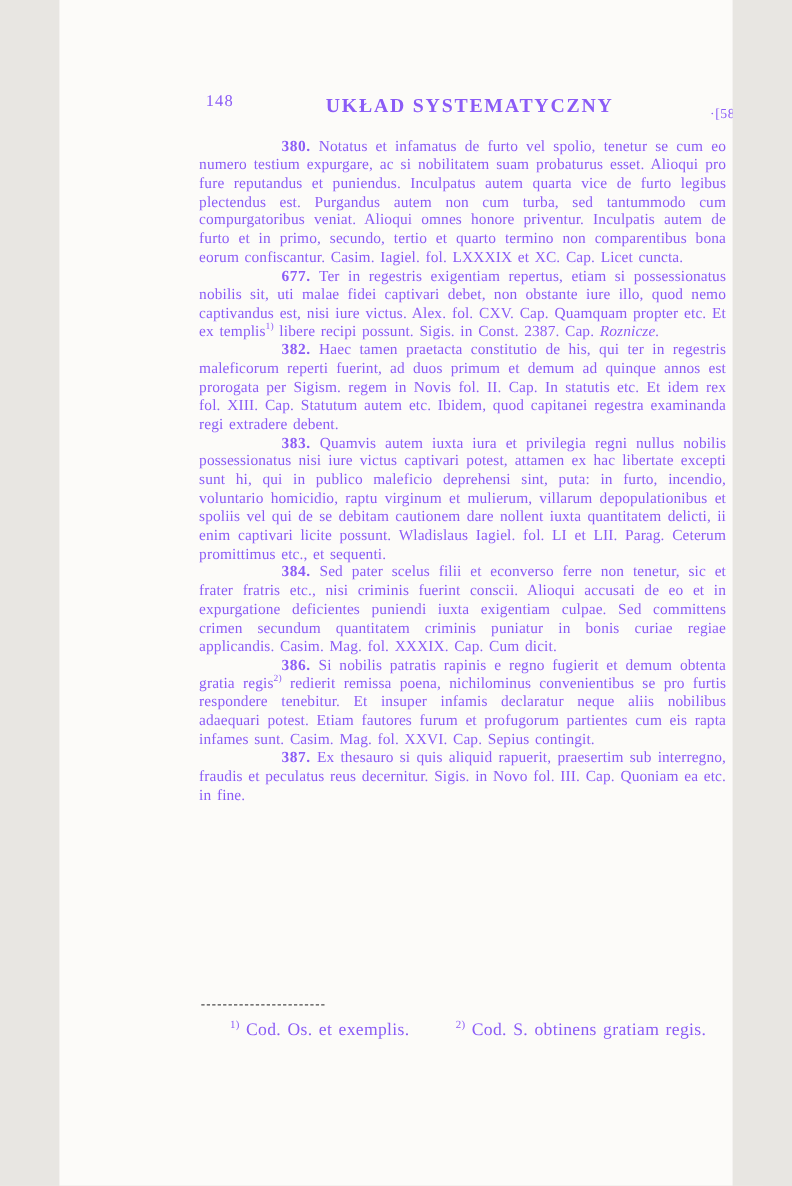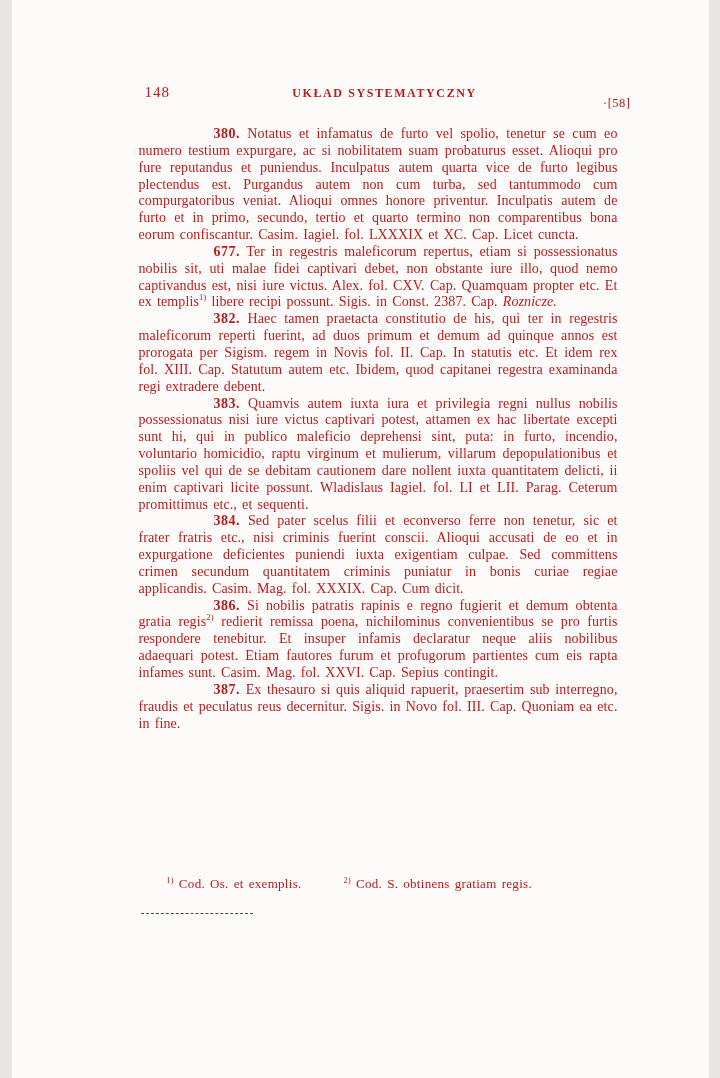--- a/index.html
+++ b/index.html
@@ -2,25 +2,25 @@
 <html><head>
 <meta charset="utf-8">
 <style>
   html, body {
     margin: 0;
     padding: 0;
     background: #e8e6e2;
   }
   .page {
     position: relative;
-    width: 697px;
+    width: 612px;
     height: 1078px;
     margin: 0 auto;
     background: #fcfbf9;
-    color: #b91c1c;
+    color: #8b5cf6;
     font-family: "Liberation Serif", "DejaVu Serif", serif;
     overflow: hidden;
   }
   .running-header {
     position: absolute;
     top: 84px;
     left: 127px;
     width: 492px;
     height: 20px;
   }
@@ -30,21 +30,21 @@
     top: 0;
     font-size: 15px;
     letter-spacing: 1px;
   }
   .running-title {
     position: absolute;
     left: 0;
     right: 0;
     top: 2px;
     text-align: center;
-    font-size: 12px;
+    font-size: 18px;
     font-weight: bold;
     letter-spacing: 1.6px;
   }
   .folio {
     position: absolute;
     right: 0;
     top: 12px;
     font-size: 12.5px;
     letter-spacing: 0.5px;
   }
@@ -78,45 +78,45 @@
   }
   .footnote-rule {
     position: absolute;
     top: 913px;
     left: 129px;
     width: 112px;
     border-top: 1.5px dashed #4a4a4a;
   }
   .footnotes {
     position: absolute;
-    top: 876px;
+    top: 928px;
     left: 155px;
     width: 440px;
-    font-size: 13px;
+    font-size: 16px;
     letter-spacing: 0.3px;
     word-spacing: 1.5px;
   }
   .footnote + .footnote {
     margin-left: 42px;
   }
 </style>
 </head>
 <body>
 
 <div class="page">
 
   <div class="running-header">
     <span class="page-number">148</span>
     <span class="running-title">UKŁAD SYSTEMATYCZNY</span>
     <span class="folio">·[58]</span>
   </div>
 
   <div class="text-block">
       <p class="para"><b class="pnum">380.</b><span> Notatus et infamatus de furto vel spolio, tenetur se cum eo numero testium expurgare, ac si nobilitatem suam probaturus esset. Alioqui pro fure reputandus et puniendus.  Inculpatus autem quarta vice de furto legibus plectendus est. Purgandus autem non cum turba, sed tantummodo cum compurgatoribus veniat.  Alioqui omnes honore priventur.  Inculpatis autem de furto et in primo, secundo, tertio et quarto termino non comparentibus bona eorum confiscantur. Casim. Iagiel. fol. LXXXIX et XC. Cap. Licet cuncta.</span></p>
-      <p class="para"><b class="pnum">677.</b><span> Ter in regestris maleficorum repertus, etiam si possessionatus nobilis sit, uti malae fidei captivari debet, non obstante iure illo, quod nemo captivandus est, nisi iure victus. Alex. fol. CXV. Cap. Quamquam propter etc. Et ex templis</span><sup>1)</sup><span> libere recipi possunt.  Sigis. in Const. 2387. Cap. </span><i>Roznicze.</i></p>
+      <p class="para"><b class="pnum">677.</b><span> Ter in regestris exigentiam repertus, etiam si possessionatus nobilis sit, uti malae fidei captivari debet, non obstante iure illo, quod nemo captivandus est, nisi iure victus. Alex. fol. CXV. Cap. Quamquam propter etc. Et ex templis</span><sup>1)</sup><span> libere recipi possunt.  Sigis. in Const. 2387. Cap. </span><i>Roznicze.</i></p>
       <p class="para"><b class="pnum">382.</b><span> Haec tamen praetacta constitutio de his, qui ter in regestris maleficorum reperti fuerint, ad duos primum et demum ad quinque annos est prorogata per Sigism. regem in Novis fol. II. Cap.  In statutis etc.  Et idem rex fol. XIII. Cap. Statutum autem etc. Ibidem, quod capitanei regestra examinanda regi extradere debent.</span></p>
       <p class="para"><b class="pnum">383.</b><span> Quamvis autem iuxta iura et privilegia regni nullus nobilis possessionatus nisi iure victus captivari potest, attamen ex hac libertate excepti sunt hi, qui in publico maleficio deprehensi sint, puta: in furto, incendio, voluntario homicidio, raptu virginum et mulierum, villarum depopulationibus et spoliis vel qui de se debitam cautionem dare nollent iuxta quantitatem delicti, ii enim captivari licite possunt. Wladislaus Iagiel. fol. LI et LII. Parag. Ceterum promittimus etc., et sequenti.</span></p>
       <p class="para"><b class="pnum">384.</b><span> Sed pater scelus filii et econverso ferre non tenetur, sic et frater fratris etc., nisi criminis fuerint conscii. Alioqui accusati de eo et in expurgatione deficientes puniendi iuxta exigentiam culpae. Sed committens crimen secundum quantitatem criminis puniatur in bonis curiae regiae applicandis. Casim. Mag. fol. XXXIX. Cap. Cum dicit.</span></p>
       <p class="para"><b class="pnum">386.</b><span> Si nobilis patratis rapinis e regno fugierit et demum obtenta gratia regis</span><sup>2)</sup><span> redierit remissa poena, nichilominus convenientibus se pro furtis respondere tenebitur.  Et insuper infamis declaratur neque aliis nobilibus adaequari potest. Etiam fautores furum et profugorum partientes cum eis rapta infames sunt. Casim. Mag. fol. XXVI. Cap. Sepius contingit.</span></p>
       <p class="para"><b class="pnum">387.</b><span> Ex thesauro si quis aliquid rapuerit, praesertim sub interregno, fraudis et peculatus reus decernitur. Sigis. in Novo fol. III. Cap.  Quoniam ea etc. in fine.</span></p>
     </div>
 
   <div class="footnote-rule"></div>
 
   <div class="footnotes"><span class="footnote"><sup>1)</sup> Cod. Os. et exemplis.</span><span class="footnote"><sup>2)</sup> Cod. S. obtinens gratiam regis.</span></div>

